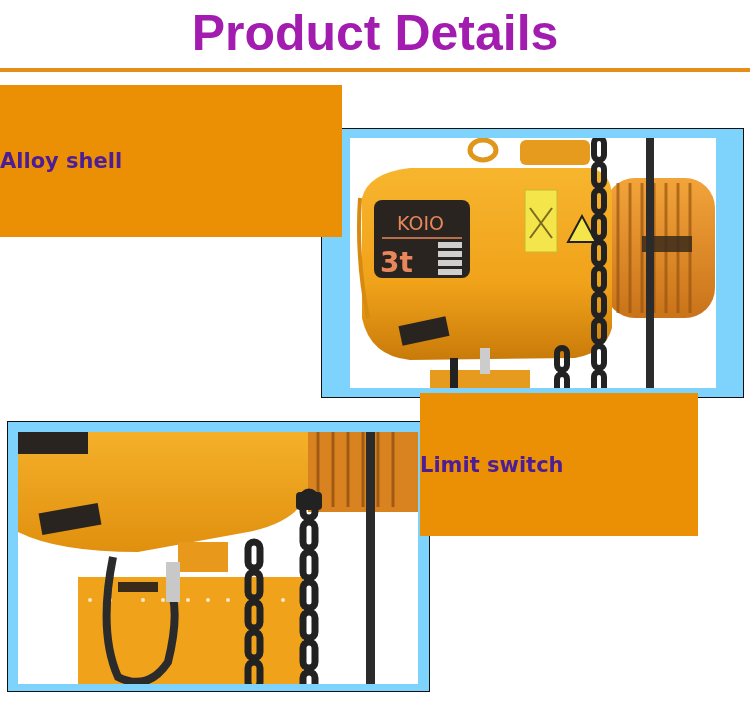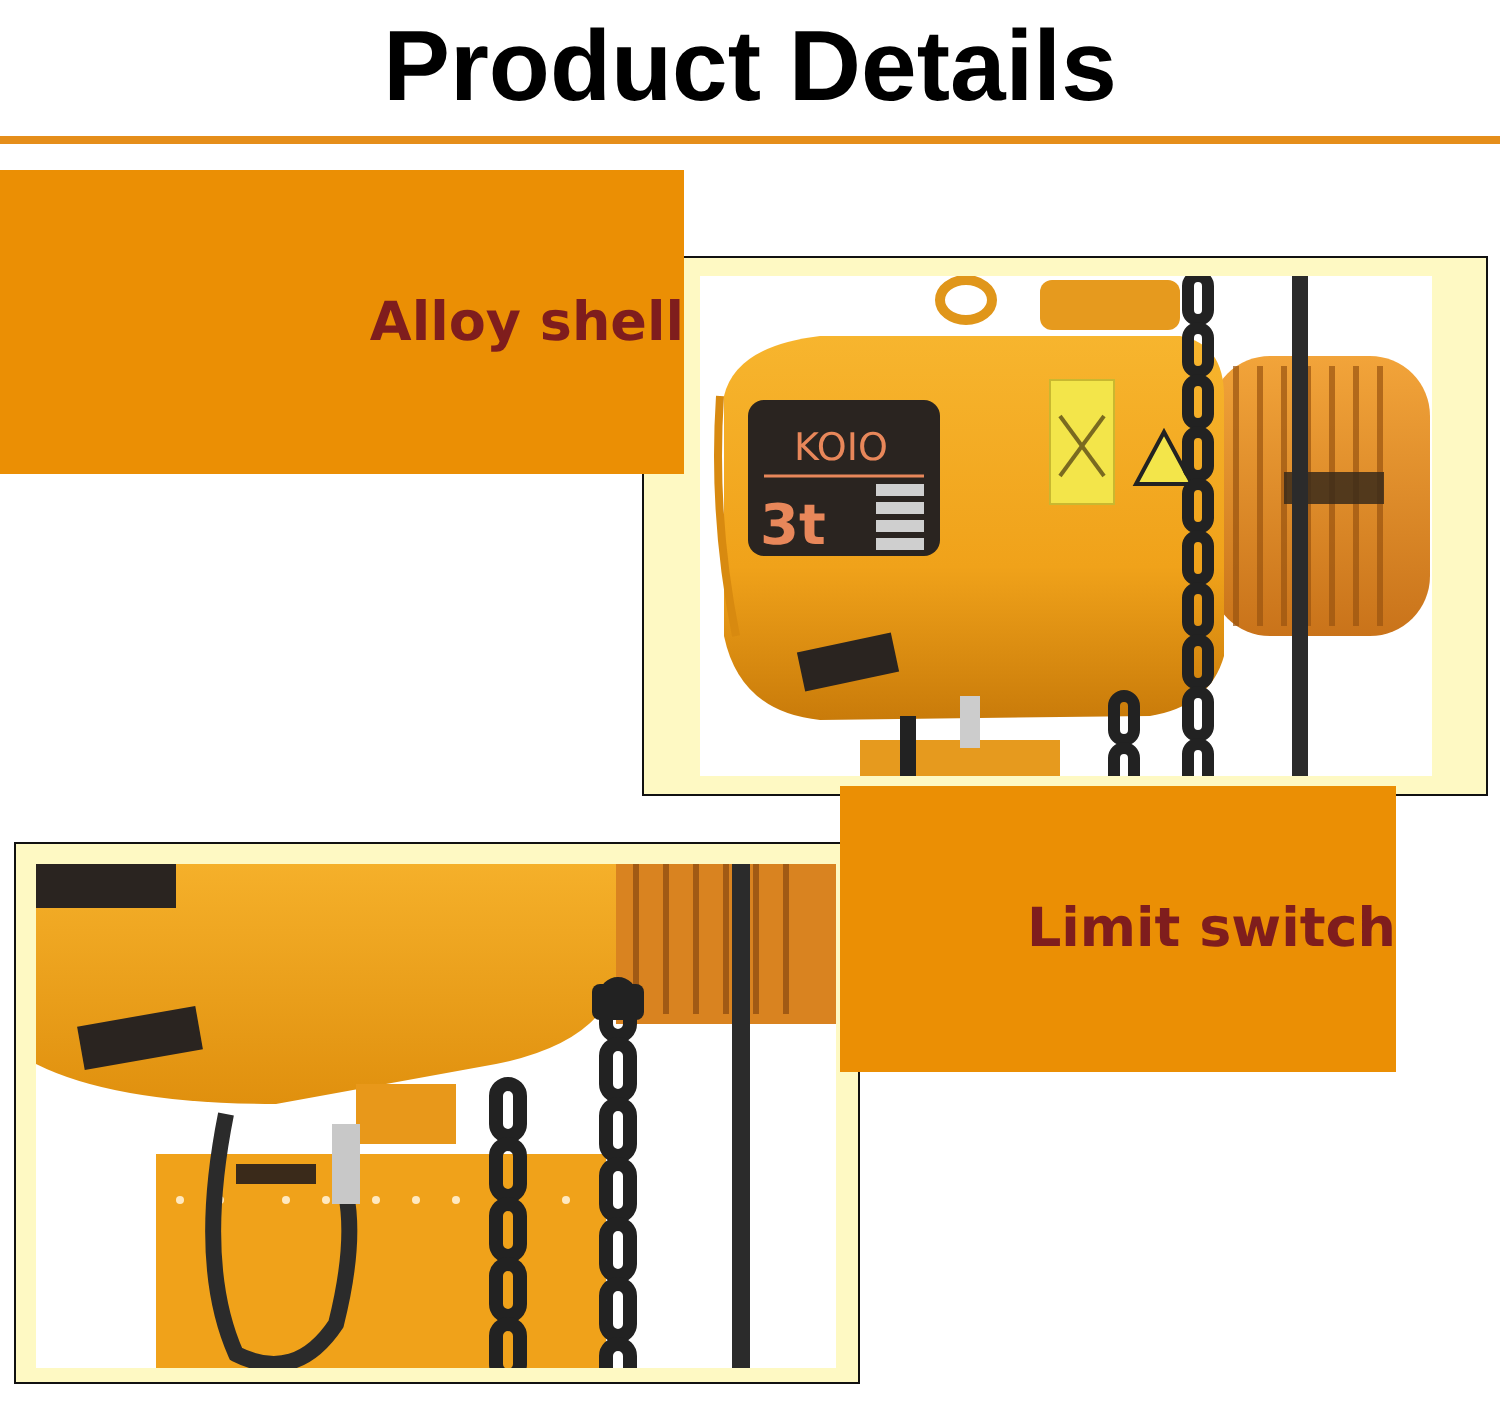--- a/index.html
+++ b/index.html
@@ -2,39 +2,39 @@
 <html><head>
 <meta charset="utf-8">
 <style>
   * { box-sizing: border-box; margin: 0; padding: 0; }
   html, body { width: 750px; height: 703px; background: #ffffff; overflow: hidden; }
   body { position: relative; font-family: "DejaVu Sans", sans-serif; }
 
   .title {
     position: absolute; left: 0; top: 2px; width: 750px; height: 62px;
     text-align: center; font-family: "Liberation Sans", sans-serif;
-    font-weight: bold; font-size: 50px; line-height: 62px; color: #000000;
+    font-weight: bold; font-size: 50px; line-height: 62px; color: #a21caf;
     letter-spacing: 0px;
   }
   .rule {
     position: absolute; left: 0; top: 68px; width: 750px; height: 4px;
     background: #E58E1A;
   }
 
   .label-box {
     position: absolute; background: #EB8F04;
-    display: flex; align-items: center; justify-content: flex-end;
+    display: flex; align-items: center; justify-content: flex-start;
     font-family: "DejaVu Sans", sans-serif; font-weight: bold;
-    color: #7f1d1d; font-size: 27px; z-index: 3;
+    color: #4c1d95; font-size: 21px; z-index: 3;
   }
   .alloy-box { left: 0; top: 85px; width: 342px; height: 152px; }
   .limit-box { left: 420px; top: 393px; width: 278px; height: 143px; }
 
   .frame {
-    position: absolute; border: 1.5px solid #111; background: #fef9c3; z-index: 1;
+    position: absolute; border: 1.5px solid #111; background: #7dd3fc; z-index: 1;
   }
   .frame-top { left: 321px; top: 128px; width: 423px; height: 270px; }
   .frame-bottom { left: 7px; top: 421px; width: 423px; height: 271px; }
 
   .photo { position: absolute; overflow: hidden; }
   .photo-top { left: 28px; top: 9px; width: 366px; height: 250px; }
   .photo-bottom { left: 10px; top: 10px; width: 400px; height: 252px; }
   .photo svg { display: block; width: 100%; height: 100%; }
 </style>
 </head>

